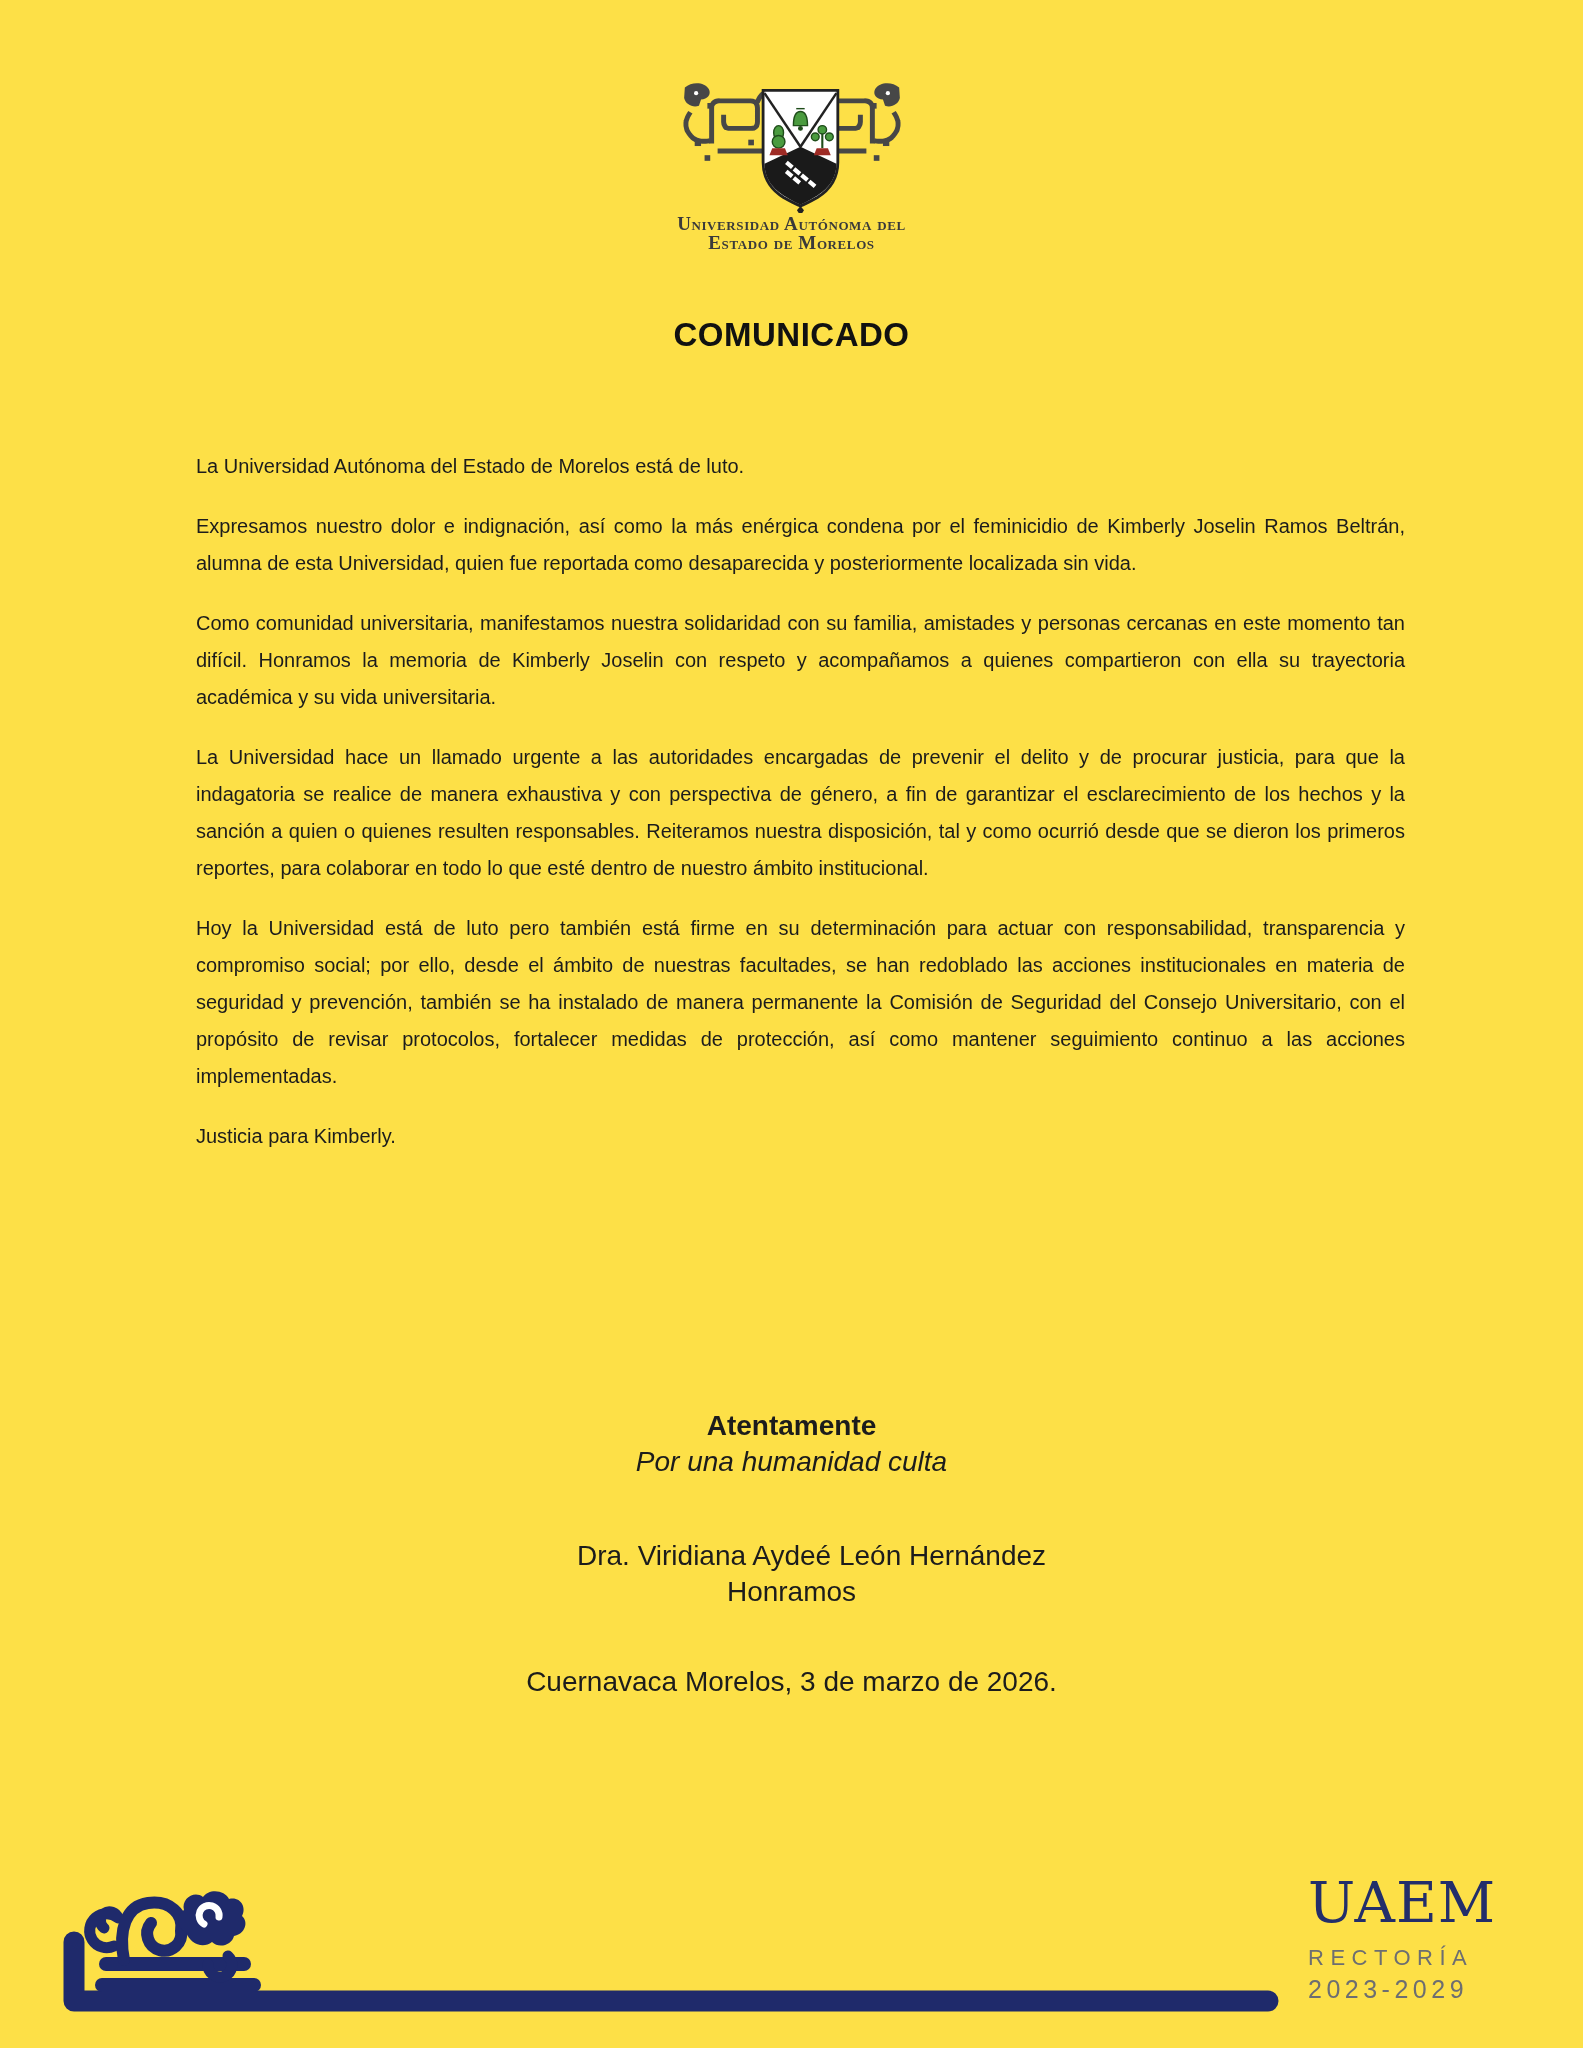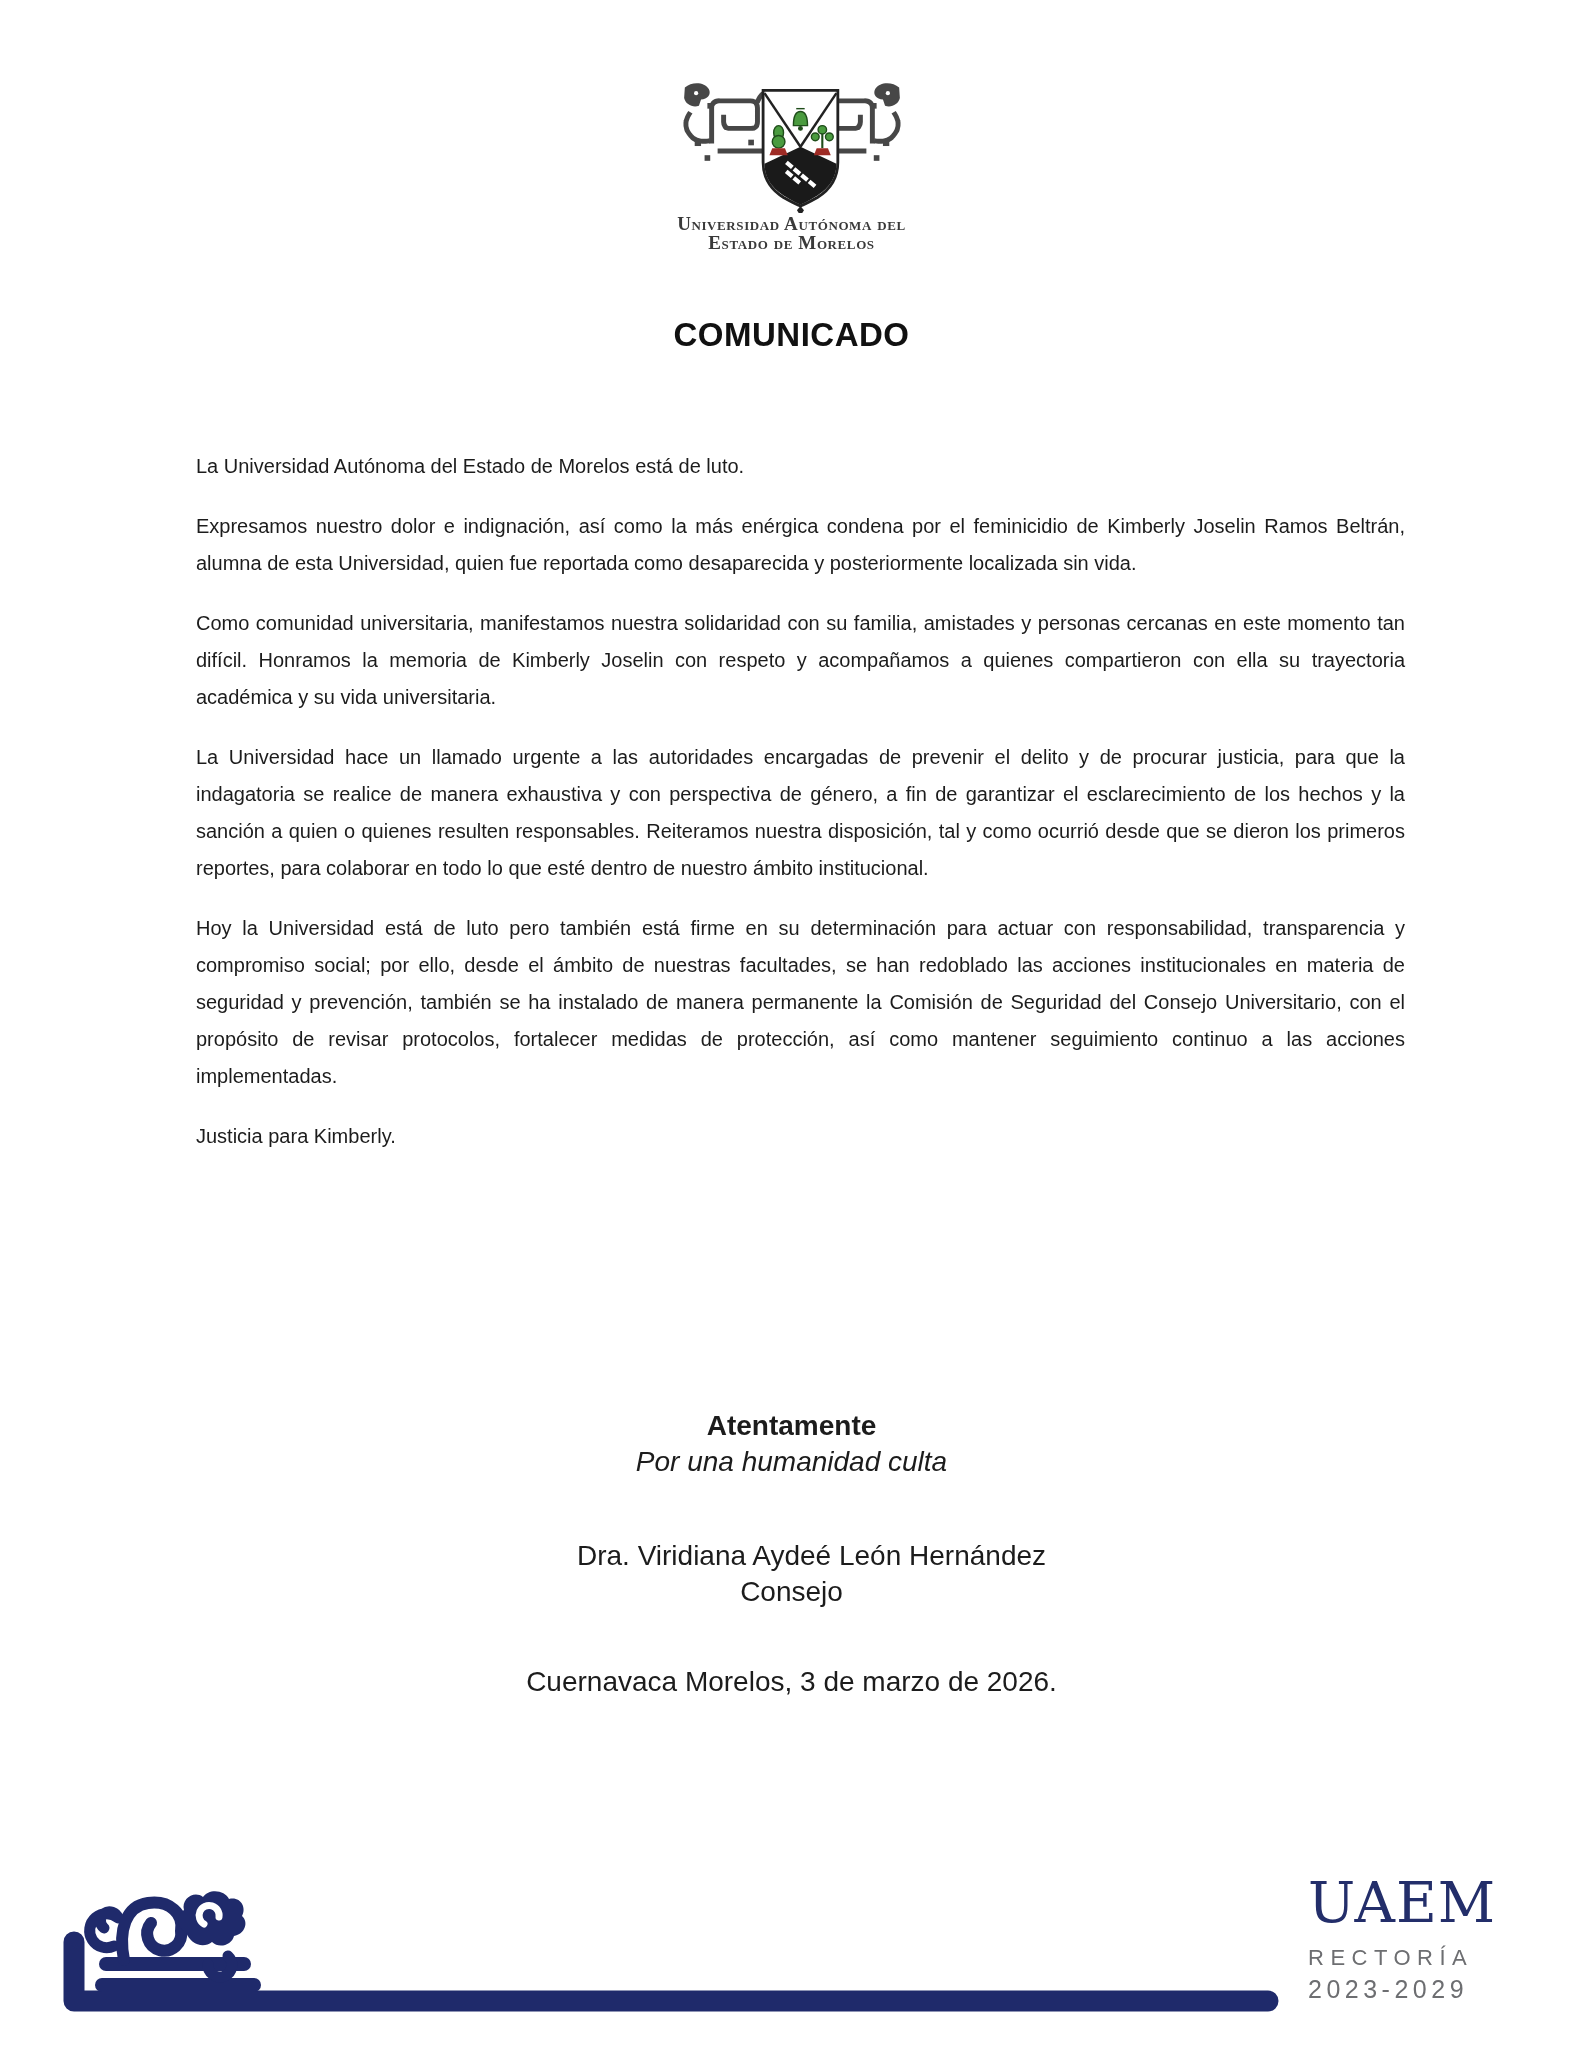--- a/index.html
+++ b/index.html
@@ -1,20 +1,20 @@
 <!DOCTYPE html>
 <html lang="es"><head>
 <meta charset="utf-8">
 <style>
   html,body{margin:0;padding:0;background:#e9e9e9;}
   .page{
     position:relative;
     width:1583px;height:2048px;
     margin:0 auto;
-    background:#ffffff;
+    background:#fde047;
     font-family:"Liberation Sans", sans-serif;
     color:#1c1c1c;
     overflow:hidden;
   }
 
   
   .crest-wrap{
     position:absolute;top:72px;left:0;right:0;
     display:flex;flex-direction:column;align-items:center;
   }
@@ -179,21 +179,21 @@
     <p>Expresamos nuestro dolor e indignación, así como la más enérgica condena por el feminicidio de Kimberly Joselin Ramos Beltrán, alumna de esta Universidad, quien fue reportada como desaparecida y posteriormente localizada sin vida.</p>
     <p>Como comunidad universitaria, manifestamos nuestra solidaridad con su familia, amistades y personas cercanas en este momento tan difícil. Honramos la memoria de Kimberly Joselin con respeto y acompañamos a quienes compartieron con ella su trayectoria académica y su vida universitaria.</p>
     <p>La Universidad hace un llamado urgente a las autoridades encargadas de prevenir el delito y de procurar justicia, para que la indagatoria se realice de manera exhaustiva y con perspectiva de género, a fin de garantizar el esclarecimiento de los hechos y la sanción a quien o quienes resulten responsables. Reiteramos nuestra disposición, tal y como ocurrió desde que se dieron los primeros reportes, para colaborar en todo lo que esté dentro de nuestro ámbito institucional.</p>
     <p>Hoy la Universidad está de luto pero también está firme en su determinación para actuar con responsabilidad, transparencia y compromiso social; por ello, desde el ámbito de nuestras facultades, se han redoblado las acciones institucionales en materia de seguridad y prevención, también se ha instalado de manera permanente la Comisión de Seguridad del Consejo Universitario, con el propósito de revisar protocolos, fortalecer medidas de protección, así como mantener seguimiento continuo a las acciones implementadas.</p>
     <p class="no-justify">Justicia para Kimberly.</p>
   </div>
 
   <div class="center-line salutation">Atentamente</div>
   <div class="center-line motto">Por una humanidad culta</div>
   <div class="center-line signer">Dra. Viridiana Aydeé León Hernández</div>
-  <div class="center-line signer-title">Consejo</div>
+  <div class="center-line signer-title">Honramos</div>
   <div class="center-line dateline">Cuernavaca Morelos, 3 de marzo de 2026.</div>
 
   <svg class="water-glyph-svg" viewBox="0 0 1240 145" aria-hidden="true">
     <g fill="none" stroke="#1f2a6b" stroke-linecap="round" stroke-linejoin="round">
 
       <path d="M16,70 V129 H1210" stroke-width="21"></path>
 
       <path d="M48,92 H186" stroke-width="14"></path>
       <path d="M44,113 H196" stroke-width="14"></path>
 

